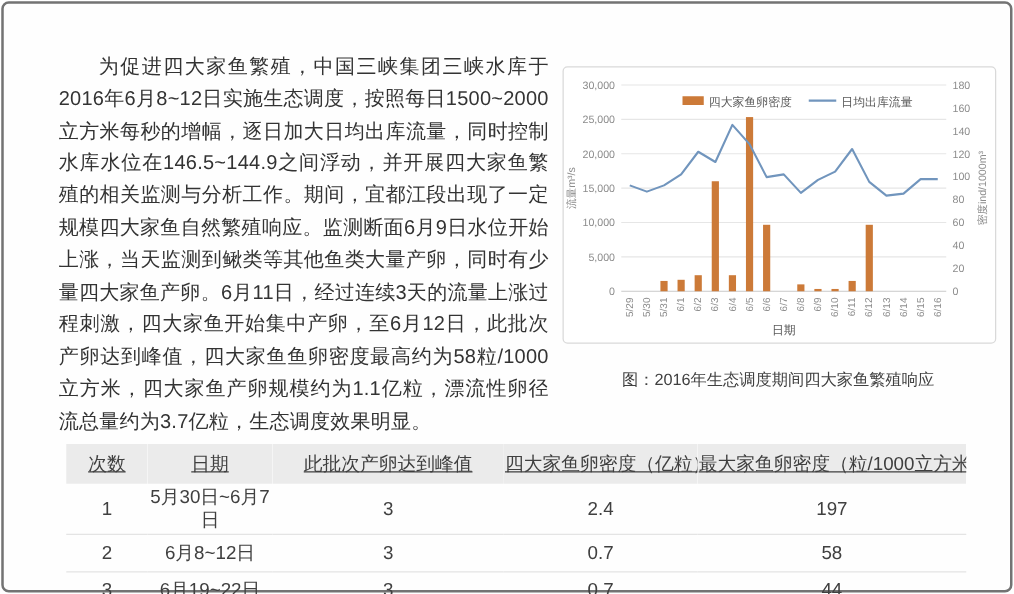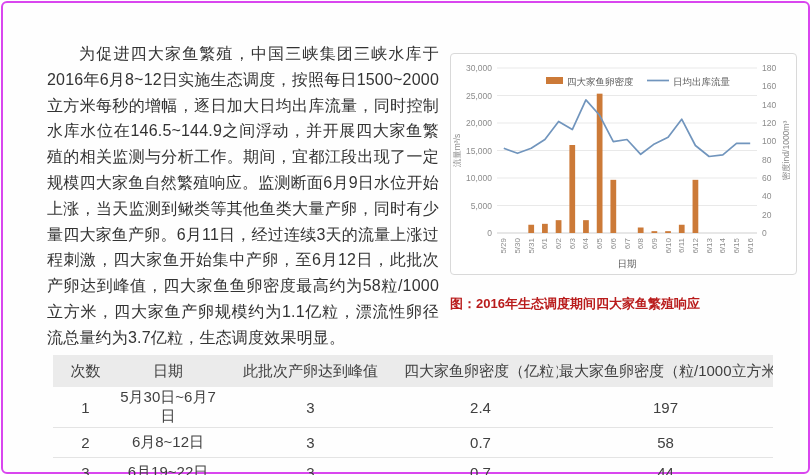--- a/index.html
+++ b/index.html
@@ -1,30 +1,30 @@
 <!DOCTYPE html>
 <html lang="zh"><head>
 <meta charset="utf-8">
 <style>
   html,body{margin:0;padding:0;width:811px;height:475px;background:#fff;overflow:hidden;
             font-family:"Liberation Sans","DejaVu Sans",sans-serif;}
-  .page{position:absolute;left:1px;top:1px;width:805px;height:469px;border:2px solid #d946ef;
+  .page{position:absolute;left:1px;top:1px;width:805px;height:469px;border:2px solid #737373;
         border-radius:6px;background:#fefefe;}
   .article{position:absolute;left:44px;top:38px;width:392px;margin:0;font-size:16px;
            line-height:25.8px;color:#333;text-align:justify;text-indent:2em;
            letter-spacing:0.2px;}
   .chart-box{position:absolute;left:447px;top:50px;width:345px;height:220px;
              border:1px solid #d9d9d9;border-radius:4px;background:#fff;}
-  .chart-caption{position:absolute;left:447px;top:292px;width:345px;text-align:left;
-                 font-size:13px;color:#b91c1c;font-weight:bold;}
+  .chart-caption{position:absolute;left:447px;top:292px;width:345px;text-align:center;
+                 font-size:13px;color:#404040;}
   .table-title{position:absolute;left:50px;top:331px;width:500px;text-align:center;
                font-size:13px;color:#595959;}
   table.breeding{position:absolute;left:50px;top:352px;width:720px;border-collapse:collapse;
                  font-size:15px;color:#404040;table-layout:fixed;}
-  table.breeding thead tr{background:#ebebeb;}
+  table.breeding thead tr{background:#ebebeb;text-decoration:underline;}
   table.breeding th{font-weight:400;height:30px;text-align:center;color:#3f3f3f;
                     white-space:nowrap;overflow:hidden;}
   table.breeding td{height:27px;text-align:center;border-bottom:1px solid #e4e4e4;}
 </style>
 </head>
 <body>
 
 <div class="page">
 
   <p class="article">为促进四大家鱼繁殖，中国三峡集团三峡水库于2016年6月8~12日实施生态调度，按照每日1500~2000立方米每秒的增幅，逐日加大日均出库流量，同时控制水库水位在146.5~144.9之间浮动，并开展四大家鱼繁殖的相关监测与分析工作。期间，宜都江段出现了一定规模四大家鱼自然繁殖响应。监测断面6月9日水位开始上涨，当天监测到鳅类等其他鱼类大量产卵，同时有少量四大家鱼产卵。6月11日，经过连续3天的流量上涨过程刺激，四大家鱼开始集中产卵，至6月12日，此批次产卵达到峰值，四大家鱼鱼卵密度最高约为58粒/1000立方米，四大家鱼产卵规模约为1.1亿粒，漂流性卵径流总量约为3.7亿粒，生态调度效果明显。</p>

